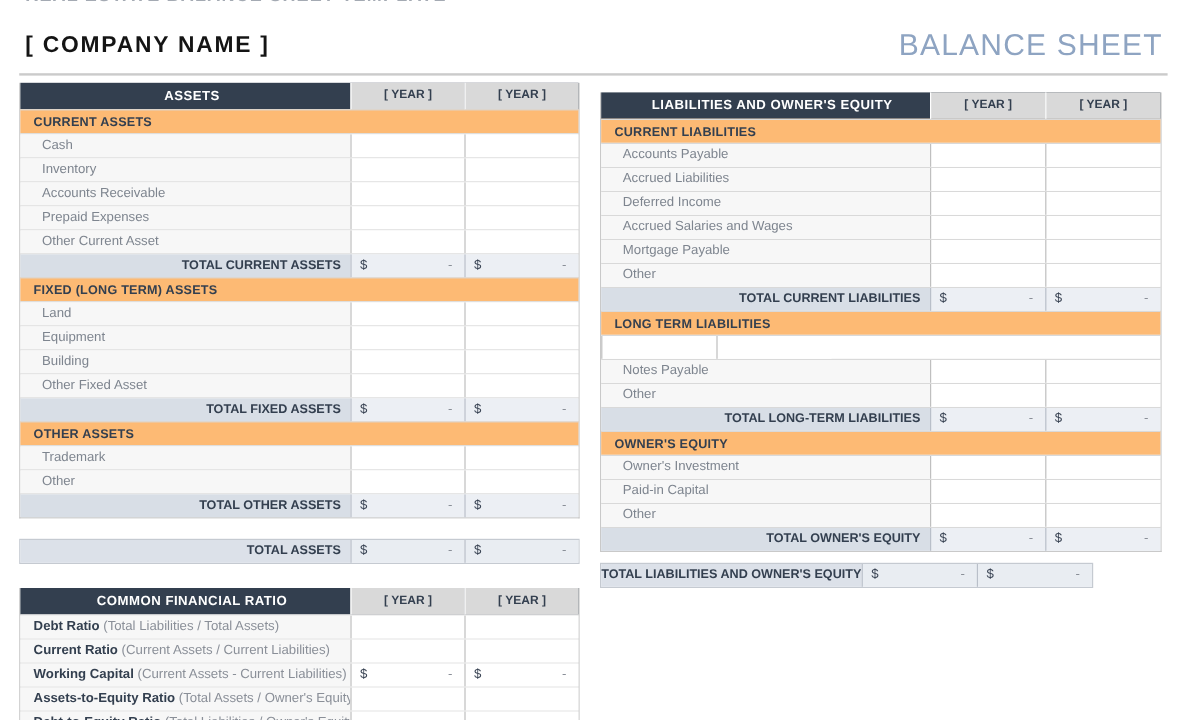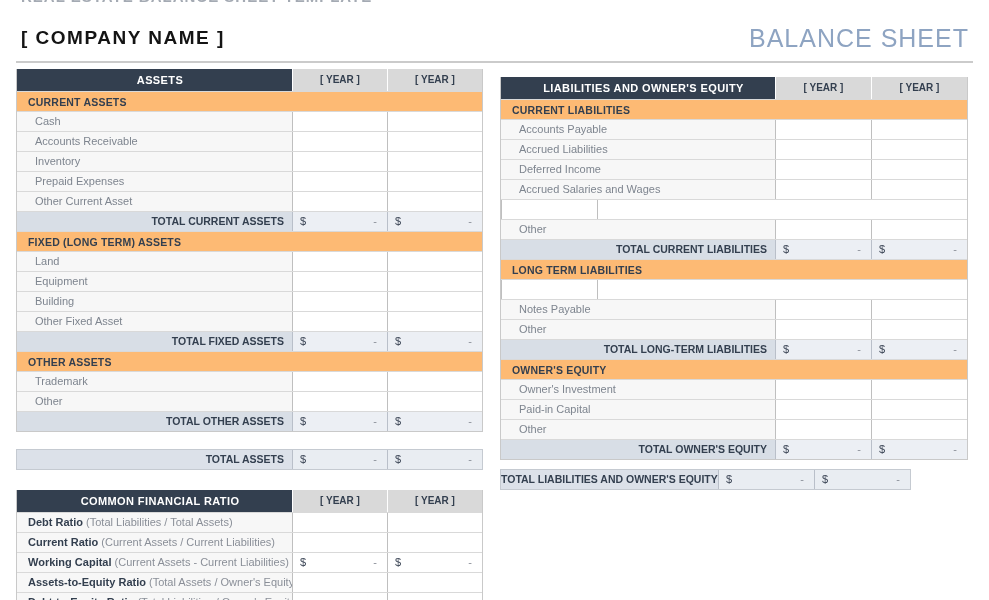--- a/index.html
+++ b/index.html
@@ -81,32 +81,32 @@
         <div class="val-cell">
           <span class="cur"></span>
           <span class="amt"></span>
         </div>
         <div class="val-cell">
           <span class="cur"></span>
           <span class="amt"></span>
         </div>
       </div>
       <div class="row item">
+        <div class="label-cell">Inventory</div>
+        <div class="val-cell">
+          <span class="cur"></span>
+          <span class="amt"></span>
+        </div>
+        <div class="val-cell">
+          <span class="cur"></span>
+          <span class="amt"></span>
+        </div>
+      </div>
+      <div class="row item">
         <div class="label-cell">Accounts Receivable</div>
-        <div class="val-cell">
-          <span class="cur"></span>
-          <span class="amt"></span>
-        </div>
-        <div class="val-cell">
-          <span class="cur"></span>
-          <span class="amt"></span>
-        </div>
-      </div>
-      <div class="row item">
-        <div class="label-cell">Inventory</div>
         <div class="val-cell">
           <span class="cur"></span>
           <span class="amt"></span>
         </div>
         <div class="val-cell">
           <span class="cur"></span>
           <span class="amt"></span>
         </div>
       </div>
       <div class="row item">
@@ -284,20 +284,21 @@
         <div class="val-cell">
           <span class="cur"></span>
           <span class="amt"></span>
         </div>
         <div class="val-cell">
           <span class="cur"></span>
           <span class="amt"></span>
         </div>
       </div>
       <div class="row item">
+        <div class="label-cell">Mortgage Payable</div>
         <div class="val-cell">
           <span class="cur"></span>
           <span class="amt"></span>
         </div>
         <div class="val-cell">
           <span class="cur"></span>
           <span class="amt"></span>
         </div>
       </div>
       <div class="row item">

